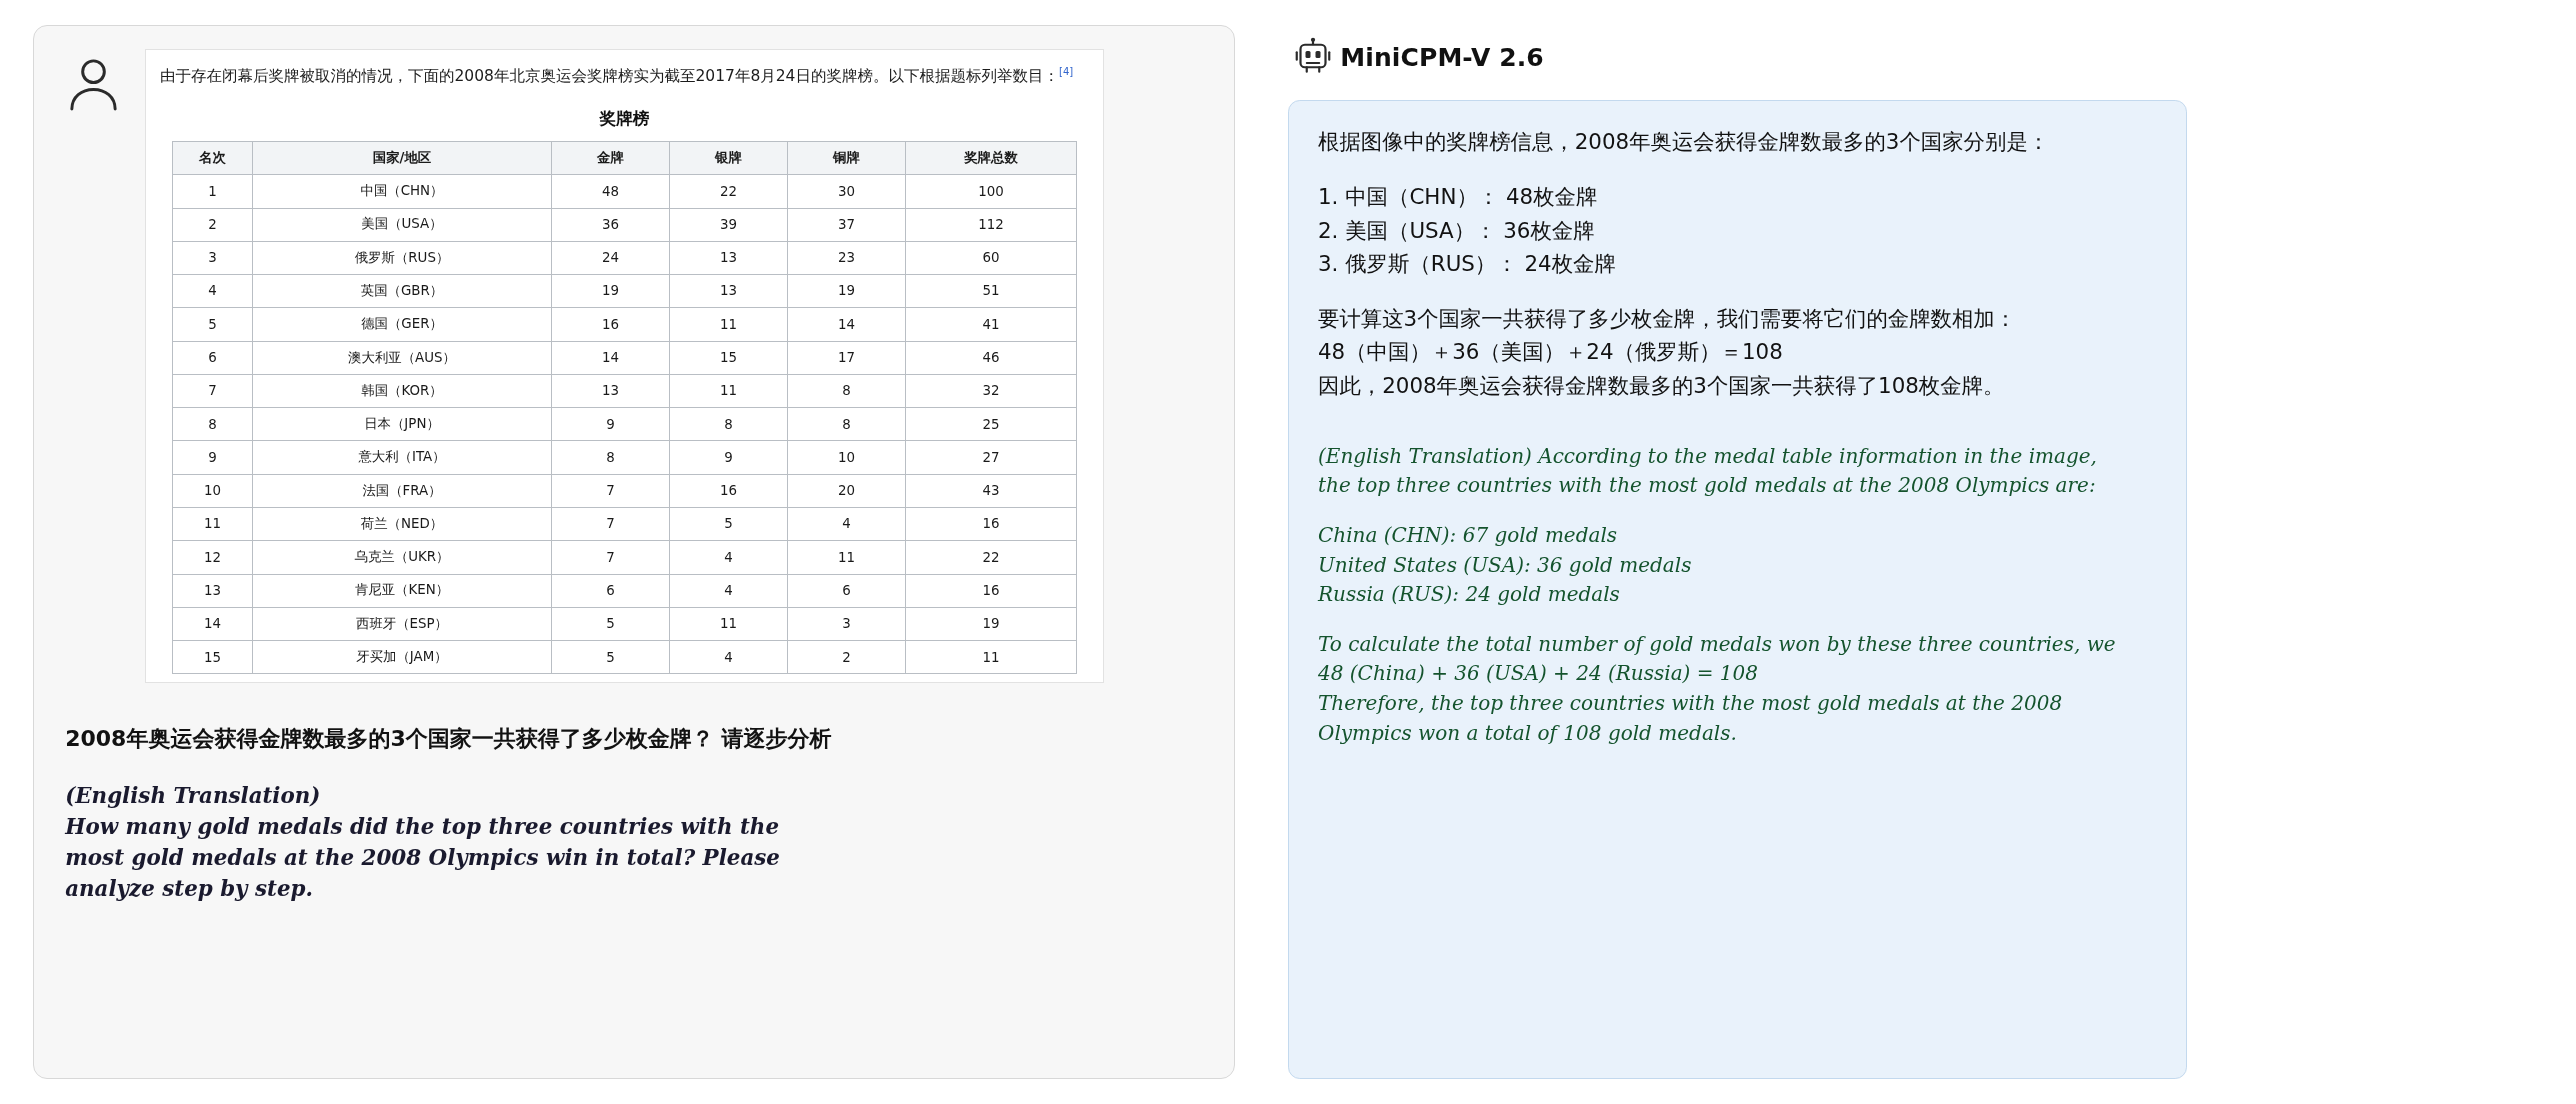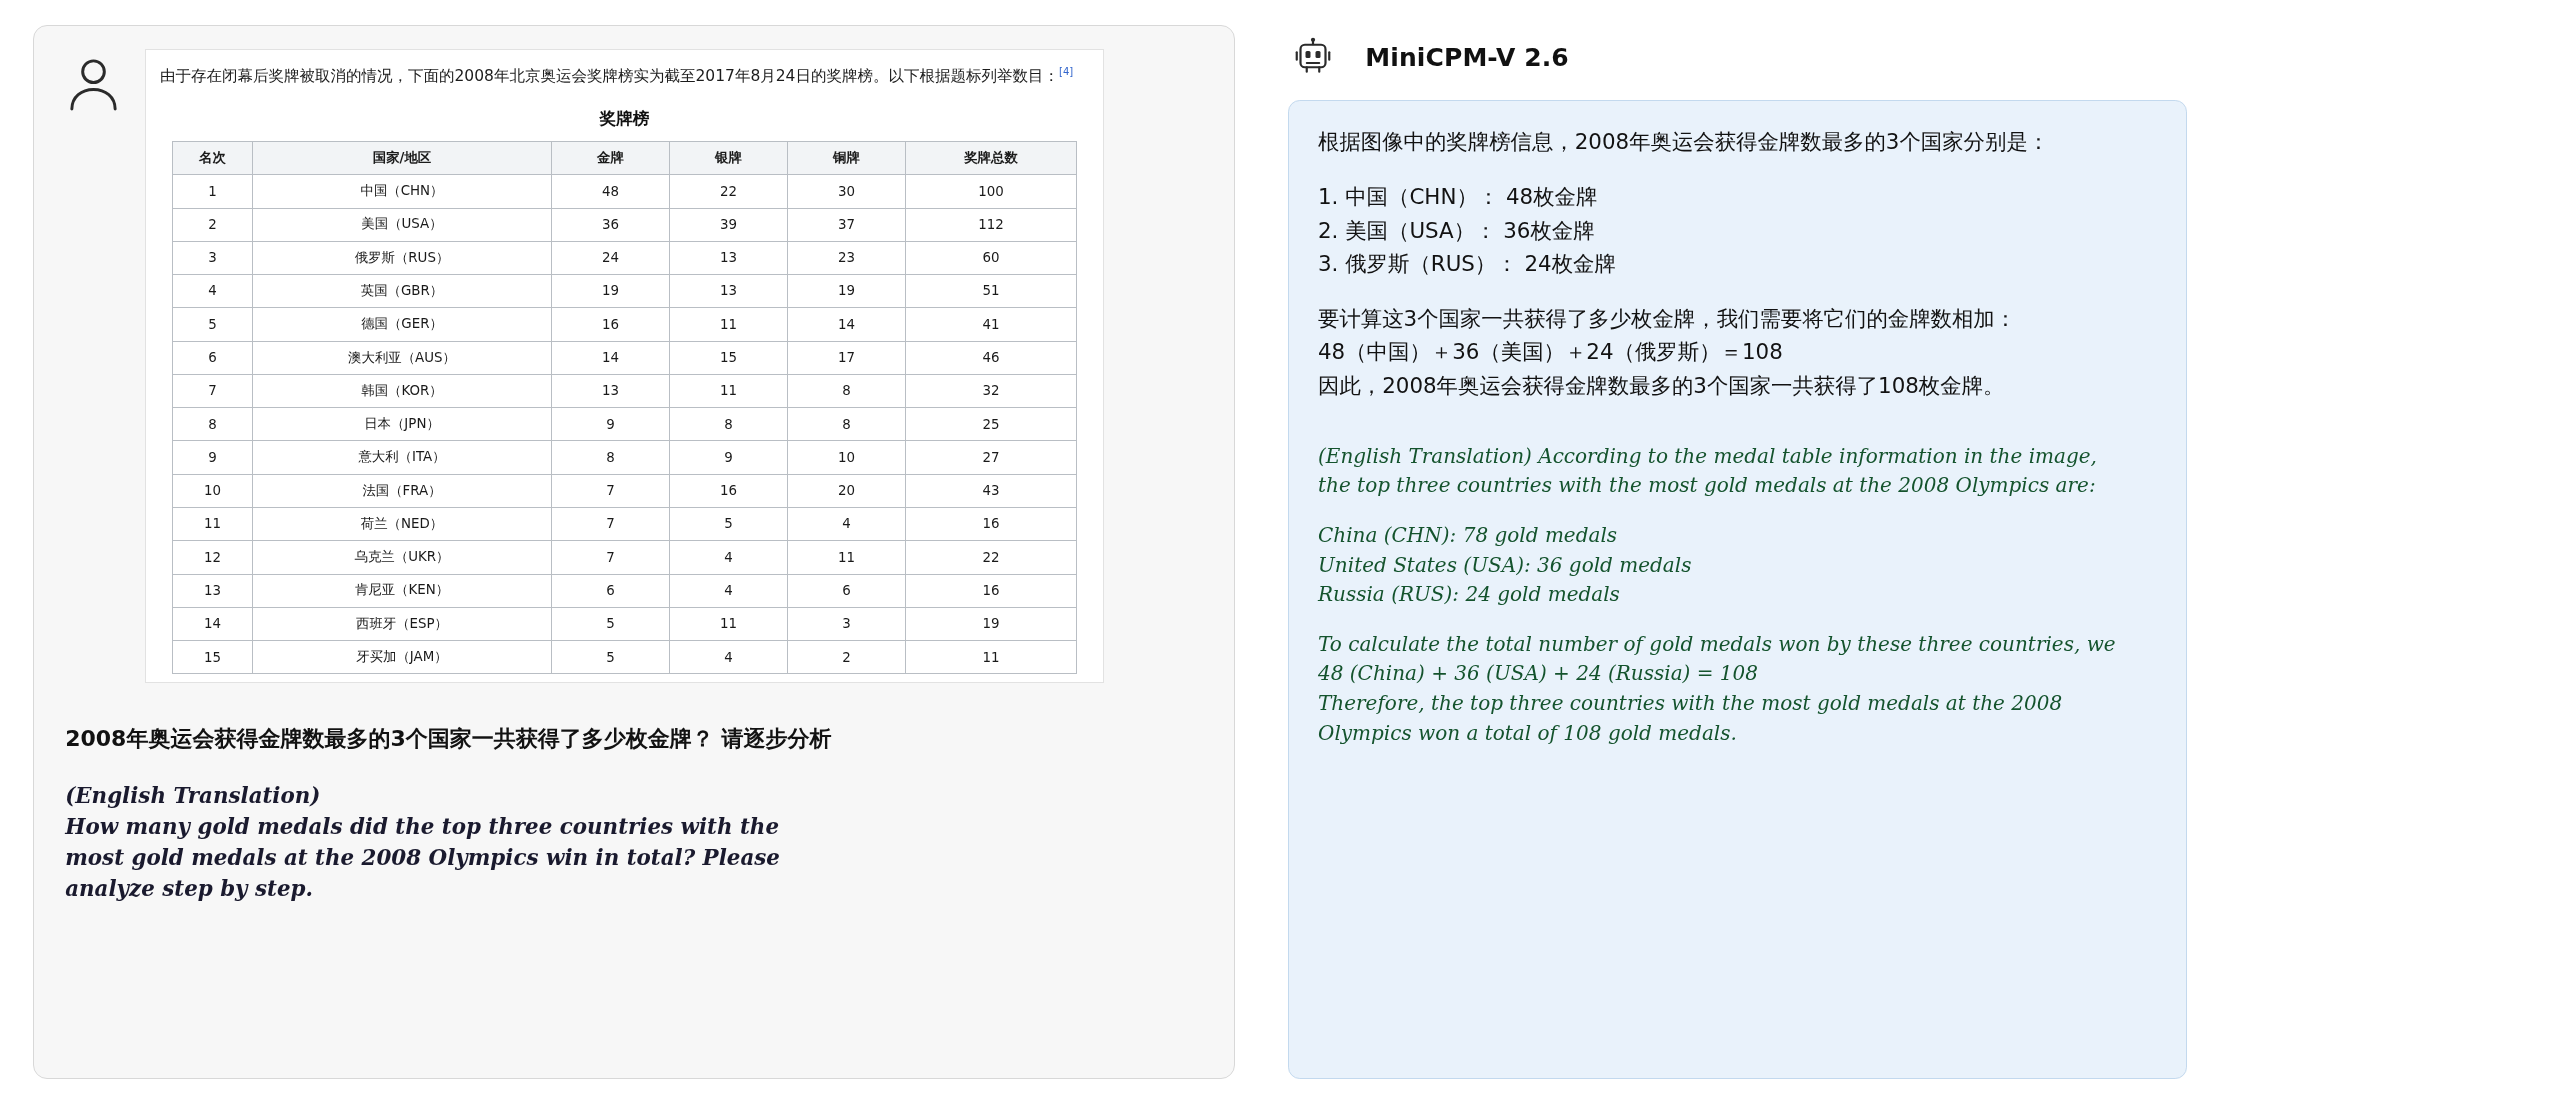--- a/index.html
+++ b/index.html
@@ -133,21 +133,21 @@
   .assistant-col {
     flex: 1 1 auto;
     display: flex;
     flex-direction: column;
     padding-top: 11.8px;
   }
   .assistant-head {
     display: flex;
     flex-direction: row;
     align-items: center;
-    gap: 32px;
+    gap: 7px;
     margin-bottom: 21.4px;
     padding-left: 5.3px;
   }
   .bot-name {
     font-family: "DejaVu Sans", sans-serif;
     font-weight: bold;
     font-size: 25px;
     color: #111;
     letter-spacing: 0.1px;
   }
@@ -395,21 +395,21 @@
           <span class="line">因此，2008年奥运会获得金牌数最多的3个国家一共获得了108枚金牌。</span>
         </div>
       </div>
 
       <div class="ans-en">
         <div class="blk">
           <span class="line">(English Translation) According to the medal table information in the image,</span>
           <span class="line">the top three countries with the most gold medals at the 2008 Olympics are:</span>
         </div>
         <div class="blk">
-          <span class="line">China (CHN): 78 gold medals</span>
+          <span class="line">China (CHN): 67 gold medals</span>
           <span class="line">United States (USA): 36 gold medals</span>
           <span class="line">Russia (RUS): 24 gold medals</span>
         </div>
         <div class="blk">
           <span class="line">To calculate the total number of gold medals won by these three countries, we</span>
           <span class="line">48 (China) + 36 (USA) + 24 (Russia) = 108</span>
           <span class="line">Therefore, the top three countries with the most gold medals at the 2008</span>
           <span class="line">Olympics won a total of 108 gold medals.</span>
         </div>
       </div>

